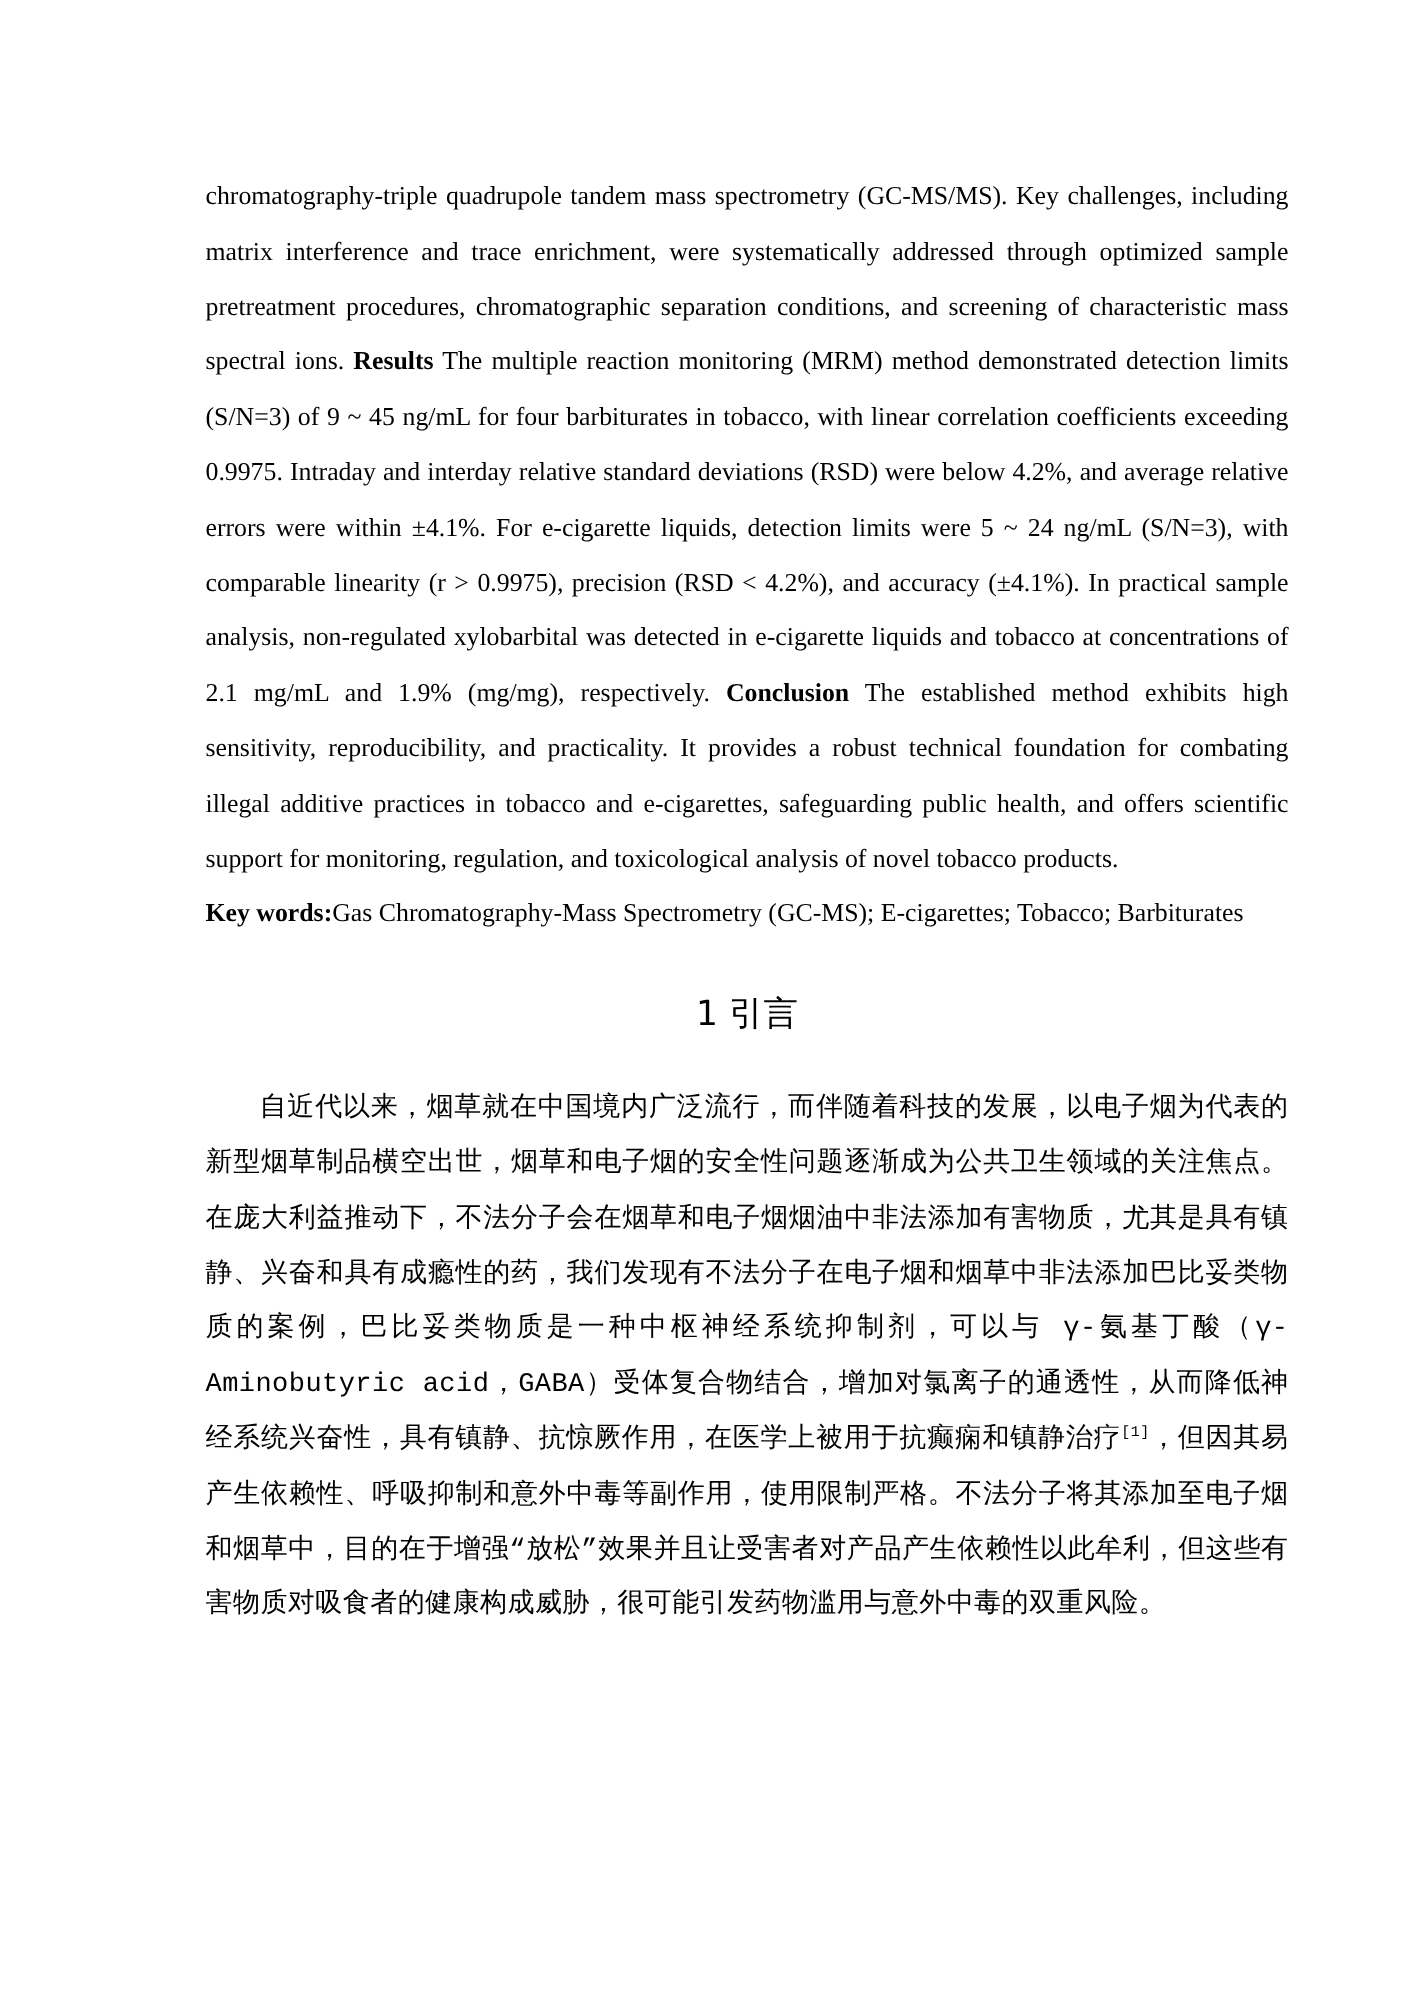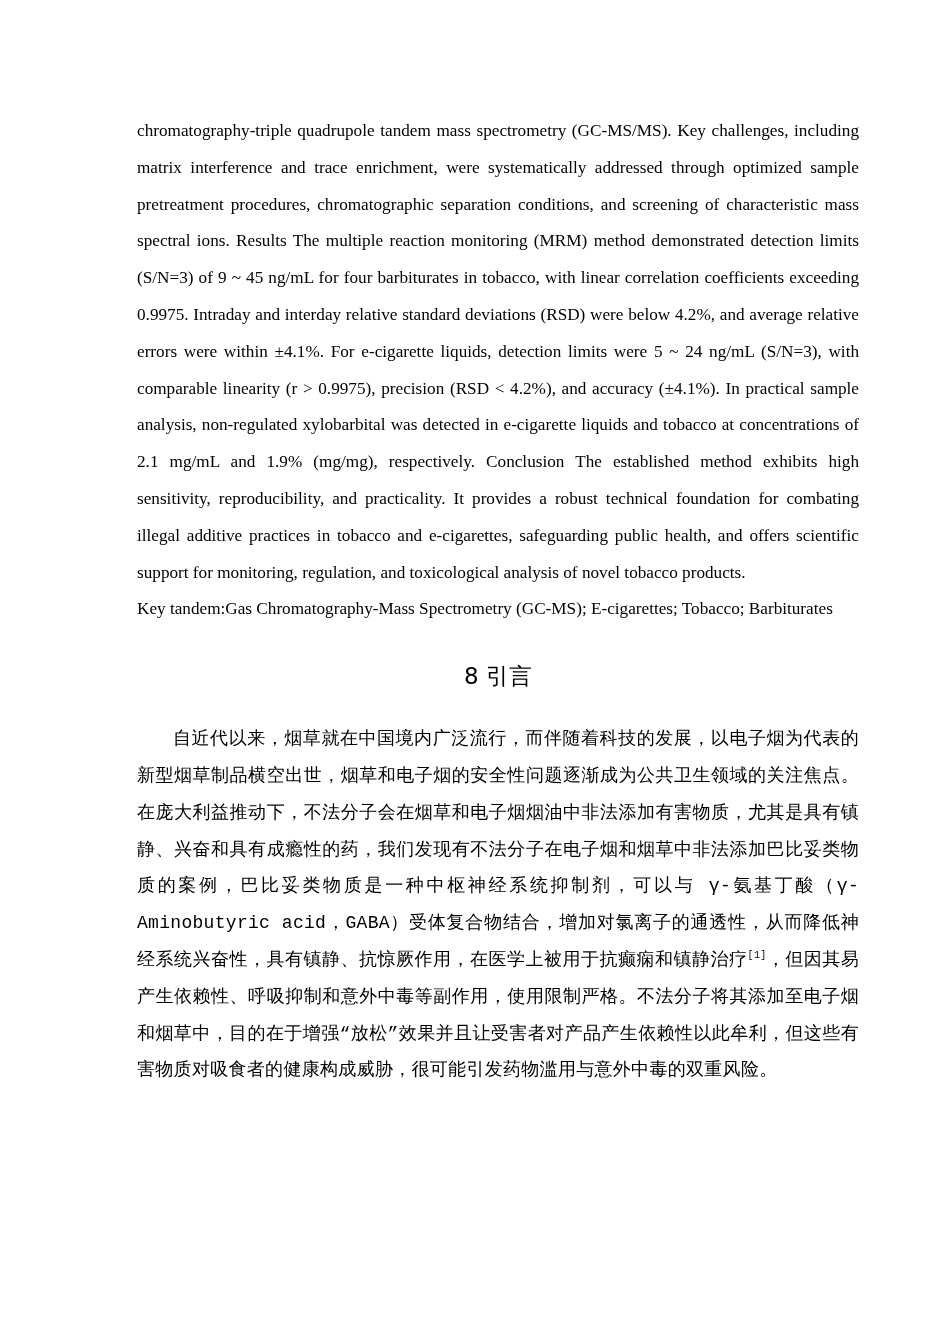--- a/index.html
+++ b/index.html
@@ -5,21 +5,21 @@
   html, body { margin: 0; padding: 0; background: #ffffff; }
   body { width: 950px; height: 1344px; position: relative; overflow: hidden; color: #000; }
   .page { position: absolute; left: 137px; top: 113px; width: 722px; }
   .en {
     font-family: "Liberation Serif", "DejaVu Serif", serif;
     font-size: 17.2px;
     line-height: 36.8px;
     text-align: justify;
     margin: 0;
   }
-  .en b { font-weight: normal; }
+  .en b { font-weight: bold; }
   .kw { margin-top: 0; }
   .heading {
     font-family: "DejaVu Sans", "Liberation Sans", sans-serif;
     font-size: 23px;
     text-align: center;
     margin: 28px 0 0 0;
     line-height: 40px;
     font-weight: normal;
   }
   .zh {
@@ -32,18 +32,18 @@
     letter-spacing: 0.3px;
   }
   .sup { font-size: 10px; vertical-align: super; line-height: 0; }
 </style>
 </head>
 <body>
 
 <div class="page">
   <p class="en"><span>chromatography-triple quadrupole tandem mass spectrometry (GC-MS/MS). Key challenges, including matrix interference and trace enrichment, were systematically addressed through optimized sample pretreatment procedures, chromatographic separation conditions, and screening of characteristic mass spectral ions. </span><b>Results</b><span> The multiple reaction monitoring (MRM) method demonstrated detection limits (S/N=3) of 9 ~ 45 ng/mL for four barbiturates in tobacco, with linear correlation coefficients exceeding 0.9975. Intraday and interday relative standard deviations (RSD) were below 4.2%, and average relative errors were within ±4.1%. For e-cigarette liquids, detection limits were 5 ~ 24 ng/mL (S/N=3), with comparable linearity (r &gt; 0.9975), precision (RSD &lt; 4.2%), and accuracy (±4.1%). In practical sample analysis, non-regulated xylobarbital was detected in e-cigarette liquids and tobacco at concentrations of 2.1 mg/mL and 1.9% (mg/mg), respectively. </span><b>Conclusion</b><span> The established method exhibits high sensitivity, reproducibility, and practicality. It provides a robust technical foundation for combating illegal additive practices in tobacco and e-cigarettes, safeguarding public health, and offers scientific support for monitoring, regulation, and toxicological analysis of novel tobacco products.</span></p>
 
-  <p class="en kw"><b>Key tandem:</b><span>Gas Chromatography-Mass Spectrometry (GC-MS); E-cigarettes; Tobacco; Barbiturates</span></p>
+  <p class="en kw"><b>Key words:</b><span>Gas Chromatography-Mass Spectrometry (GC-MS); E-cigarettes; Tobacco; Barbiturates</span></p>
 
-  <h2 class="heading">8 引言</h2>
+  <h2 class="heading">1 引言</h2>
 
   <p class="zh"><span>自近代以来，烟草就在中国境内广泛流行，而伴随着科技的发展，以电子烟为代表的新型烟草制品横空出世，烟草和电子烟的安全性问题逐渐成为公共卫生领域的关注焦点。在庞大利益推动下，不法分子会在烟草和电子烟烟油中非法添加有害物质，尤其是具有镇静、兴奋和具有成瘾性的药，我们发现有不法分子在电子烟和烟草中非法添加巴比妥类物质的案例，巴比妥类物质是一种中枢神经系统抑制剂，可以与 γ-氨基丁酸（γ-Aminobutyric acid，GABA）受体复合物结合，增加对氯离子的通透性，从而降低神经系统兴奋性，具有镇静、抗惊厥作用，在医学上被用于抗癫痫和镇静治疗</span><span class="sup">[1]</span><span>，但因其易产生依赖性、呼吸抑制和意外中毒等副作用，使用限制严格。不法分子将其添加至电子烟和烟草中，目的在于增强“放松”效果并且让受害者对产品产生依赖性以此牟利，但这些有害物质对吸食者的健康构成威胁，很可能引发药物滥用与意外中毒的双重风险。</span></p>
 </div>
 
 </body></html>

